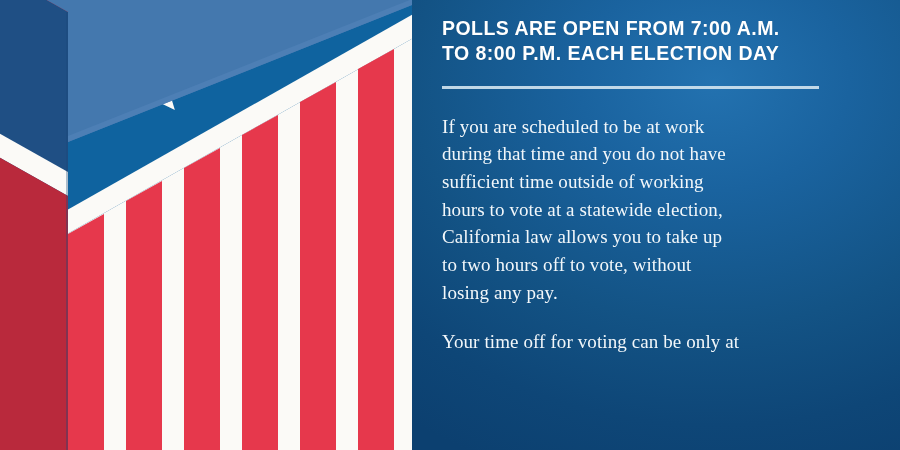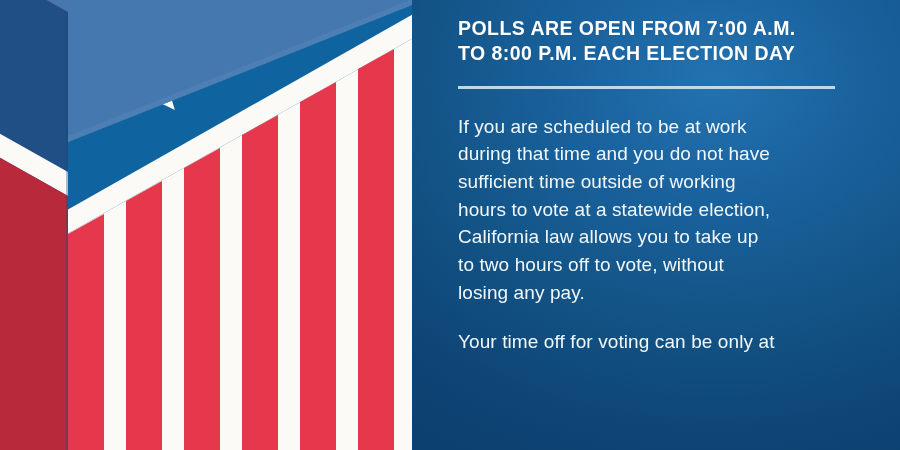--- a/index.html
+++ b/index.html
@@ -40,21 +40,21 @@
     top: 0;
     width: 488px;
     height: 450px;
     overflow: hidden;
     background:
       radial-gradient(ellipse 520px 420px at 62% 18%,
         #2372b0 0%, #1a639f 26%, #135385 58%, #0e4677 82%, #0c4070 100%);
   }
   #text-panel-inner {
     position: absolute;
-    left: 46px;
+    left: 30px;
     top: 0;
     width: 400px;
     height: 450px;
   }
 
   #headline {
     margin: 0;
     padding-top: 16px;
     color: #ffffff;
     font-size: 19.5px;
@@ -79,20 +79,21 @@
     width: 352px;
   }
   .body-para {
     margin: 0 0 22px 0;
     color: #f2f7fa;
     font-size: 19px;
     line-height: 1.455;
     font-weight: 400;
     letter-spacing: 0.1px;
     white-space: pre-line;
+    font-family: Liberation Serif, serif;
   }
   .body-para:last-child { margin-bottom: 0; }
 </style>
 </head>
 <body>
 
 <div id="poster">
 
   <div id="flag-graphic">
     <svg id="flag-svg" width="412" height="450" viewBox="0 0 412 450">

